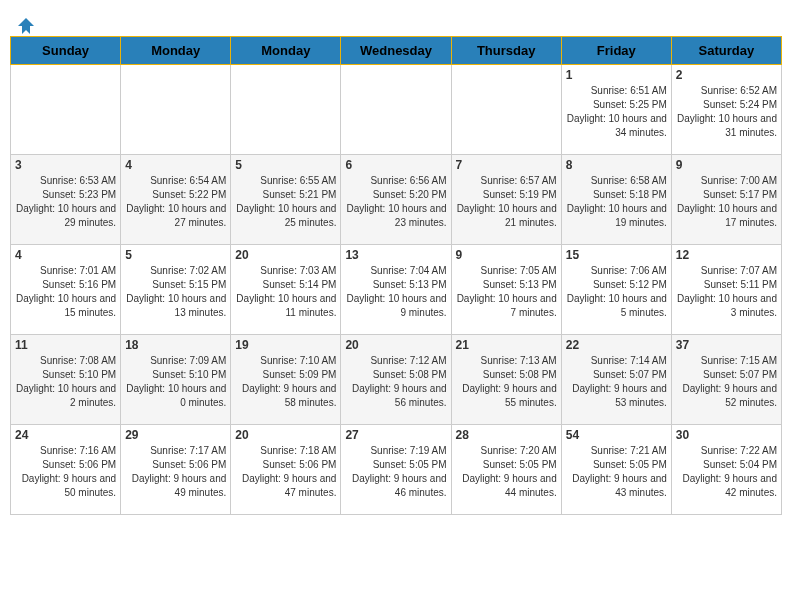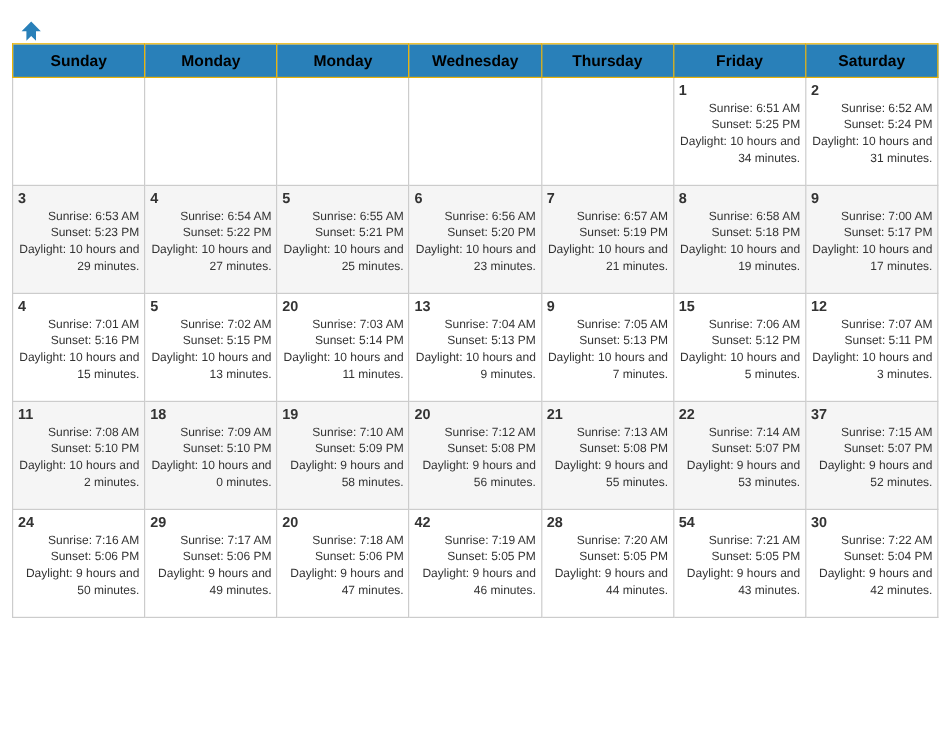--- a/index.html
+++ b/index.html
@@ -224,21 +224,21 @@
         </td>
         <td>
           <span class="day-number">29</span>
           <div class="day-info">Sunrise: 7:17 AM<br>Sunset: 5:06 PM<br>Daylight: 9 hours and 49 minutes.</div>
         </td>
         <td>
           <span class="day-number">20</span>
           <div class="day-info">Sunrise: 7:18 AM<br>Sunset: 5:06 PM<br>Daylight: 9 hours and 47 minutes.</div>
         </td>
         <td>
-          <span class="day-number">42</span>
+          <span class="day-number">27</span>
           <div class="day-info">Sunrise: 7:19 AM<br>Sunset: 5:05 PM<br>Daylight: 9 hours and 46 minutes.</div>
         </td>
         <td>
           <span class="day-number">28</span>
           <div class="day-info">Sunrise: 7:20 AM<br>Sunset: 5:05 PM<br>Daylight: 9 hours and 44 minutes.</div>
         </td>
         <td>
           <span class="day-number">54</span>
           <div class="day-info">Sunrise: 7:21 AM<br>Sunset: 5:05 PM<br>Daylight: 9 hours and 43 minutes.</div>
         </td>

